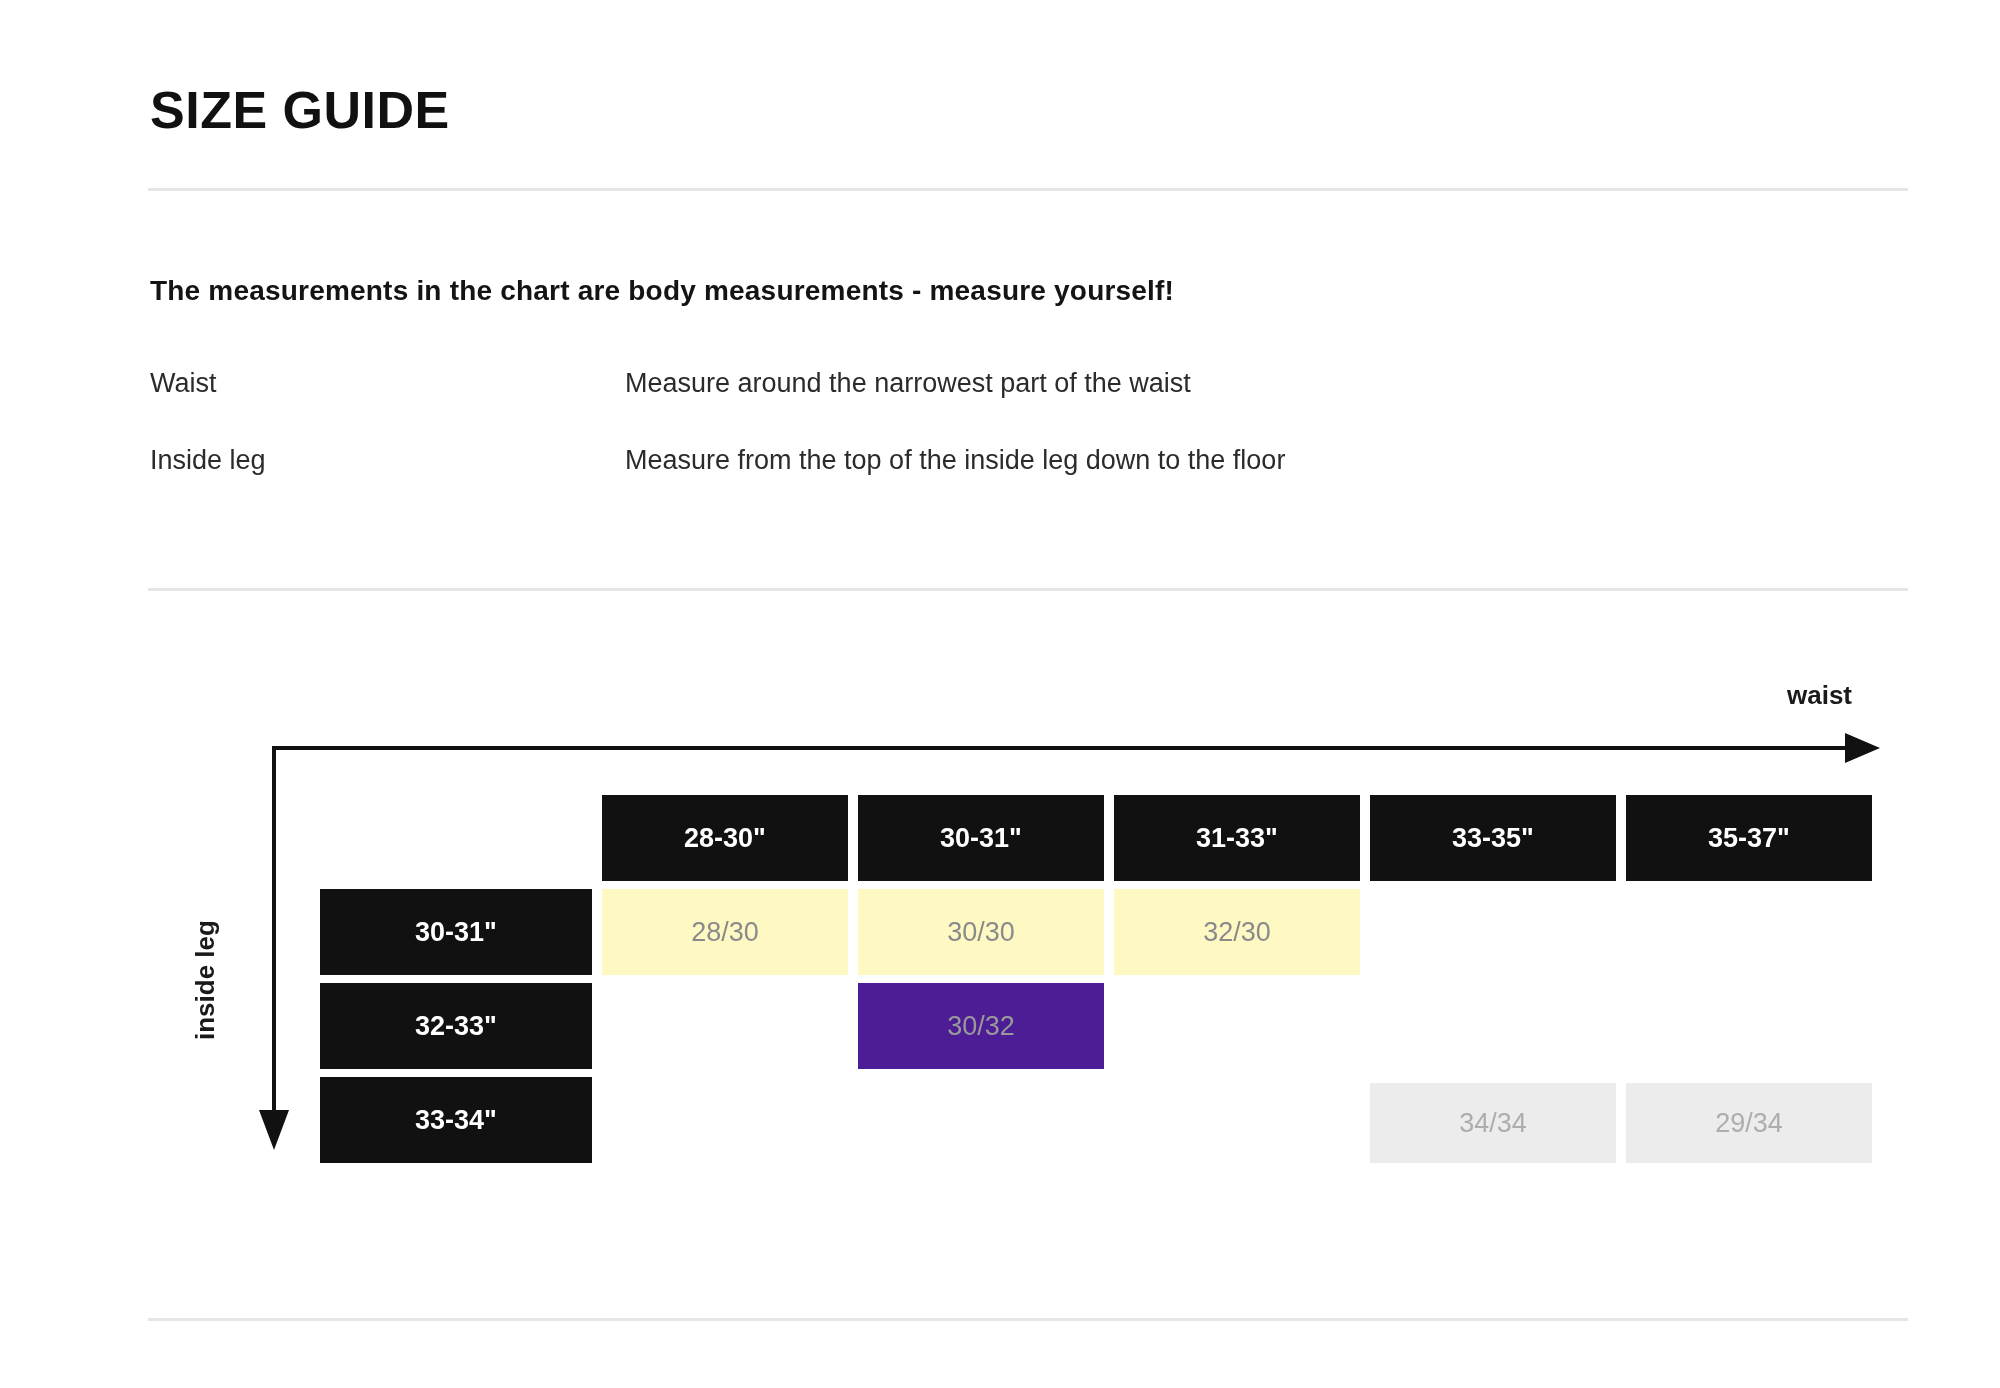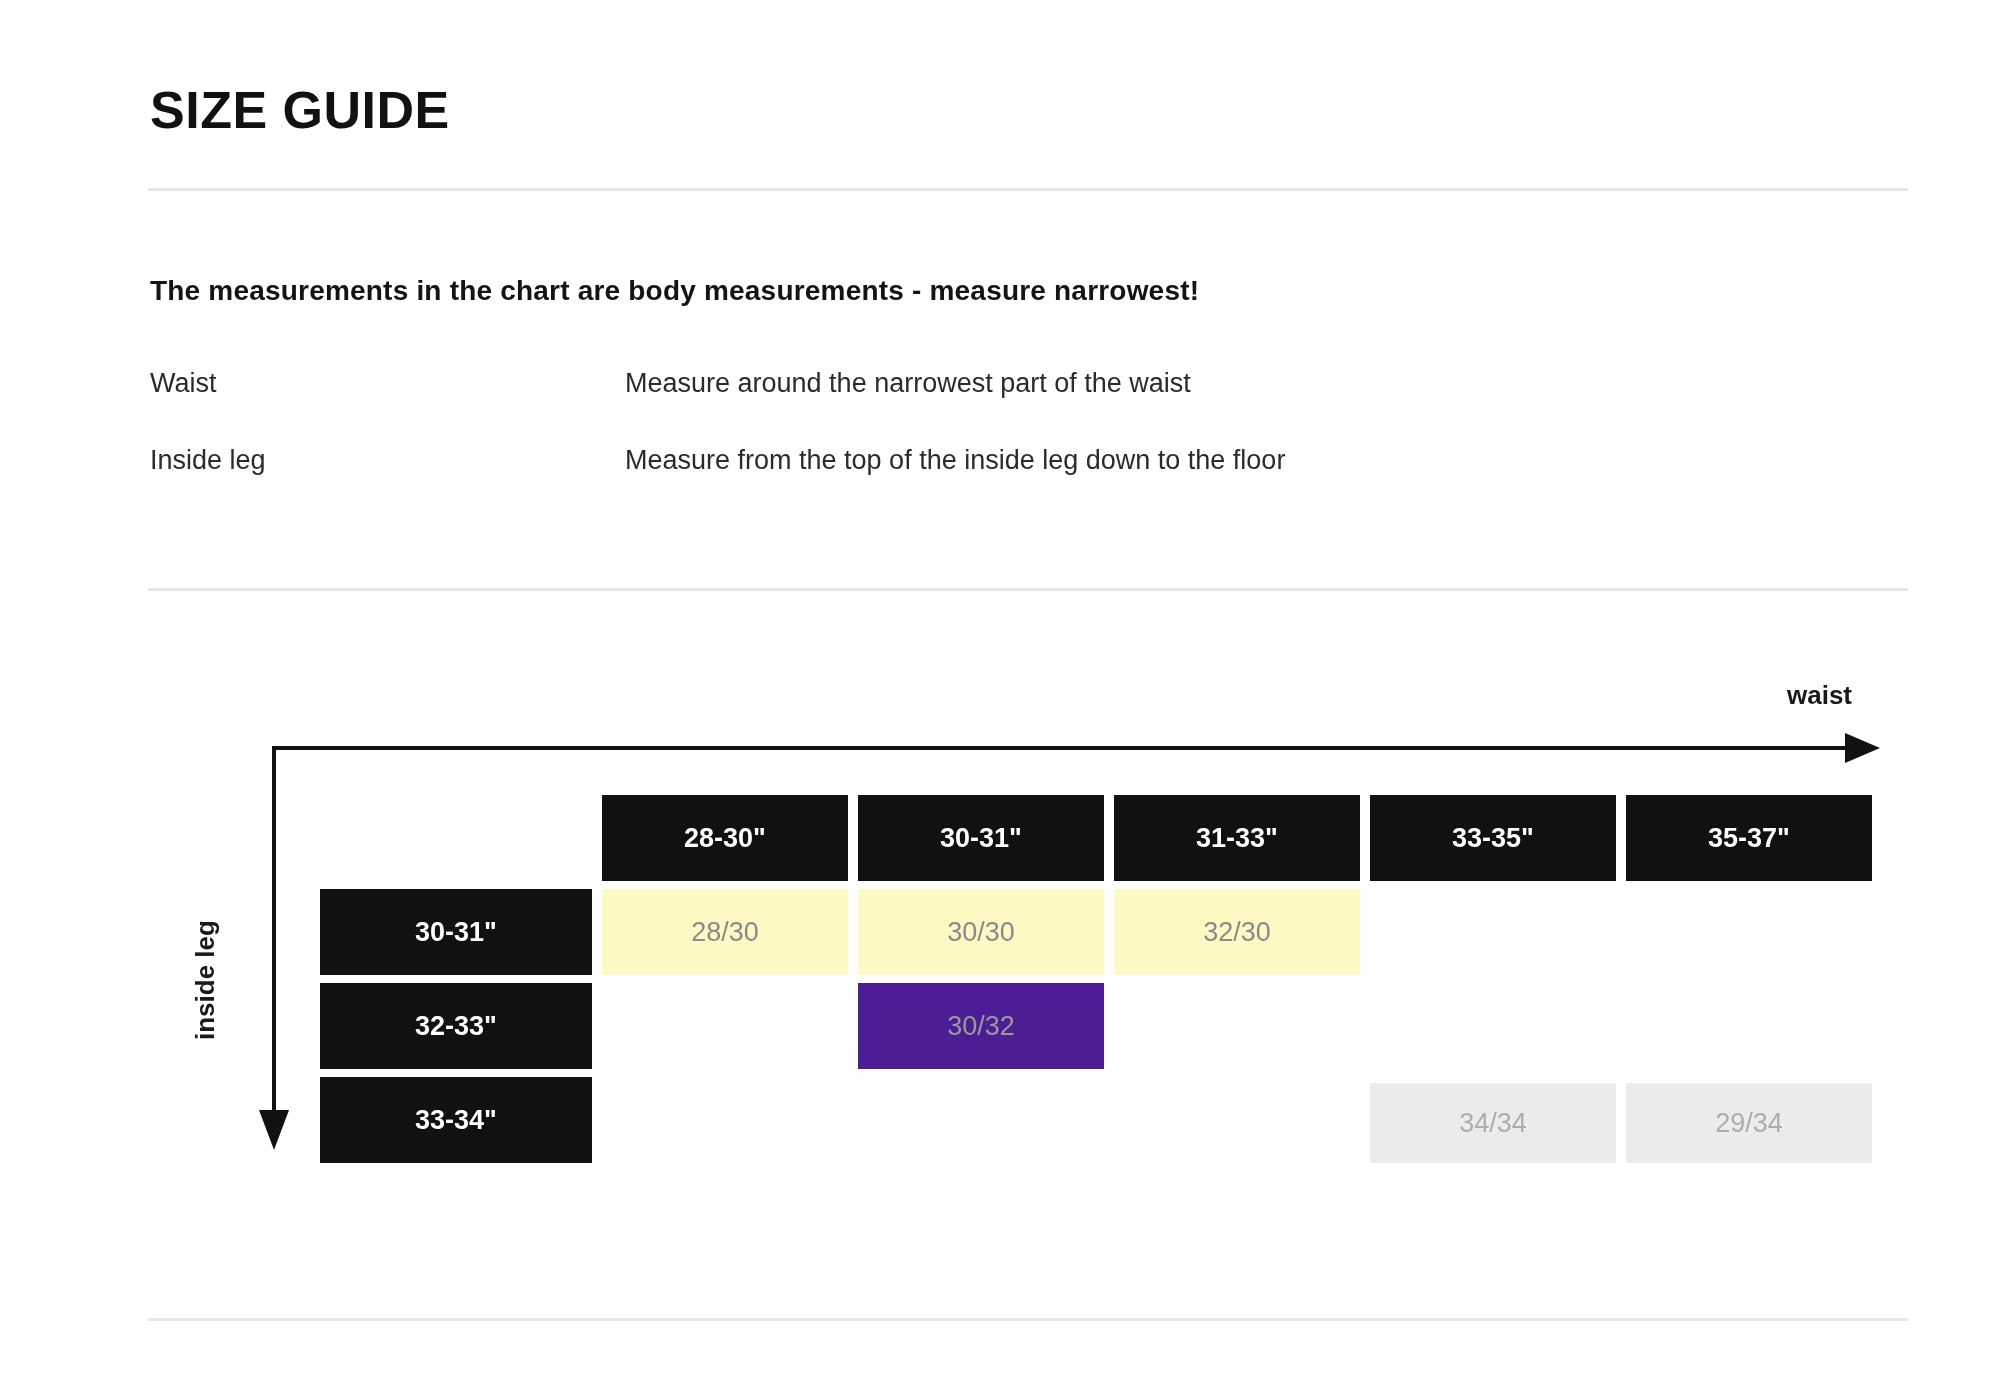--- a/index.html
+++ b/index.html
@@ -153,21 +153,21 @@
 </style>
 </head>
 <body>
 
 <div class="page">
 
   <div class="title">SIZE GUIDE</div>
 
   <div class="rule rule-top"></div>
 
-  <div class="intro-head">The measurements in the chart are body measurements - measure narrowest!</div>
+  <div class="intro-head">The measurements in the chart are body measurements - measure yourself!</div>
 
   <div class="intro-row intro-row-1">
     <span class="lbl">Waist</span>
     <span class="desc">Measure around the narrowest part of the waist</span>
   </div>
 
   <div class="intro-row intro-row-2">
     <span class="lbl">Inside leg</span>
     <span class="desc">Measure from the top of the inside leg down to the floor</span>
   </div>

